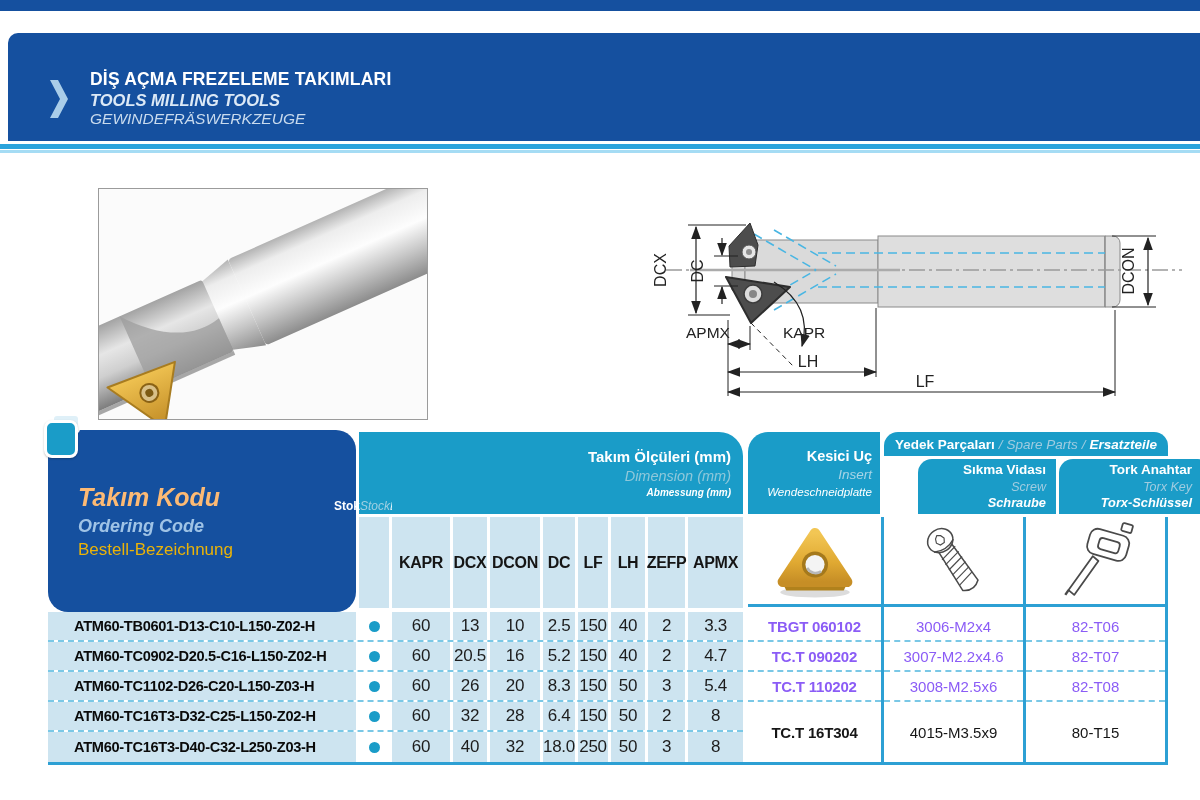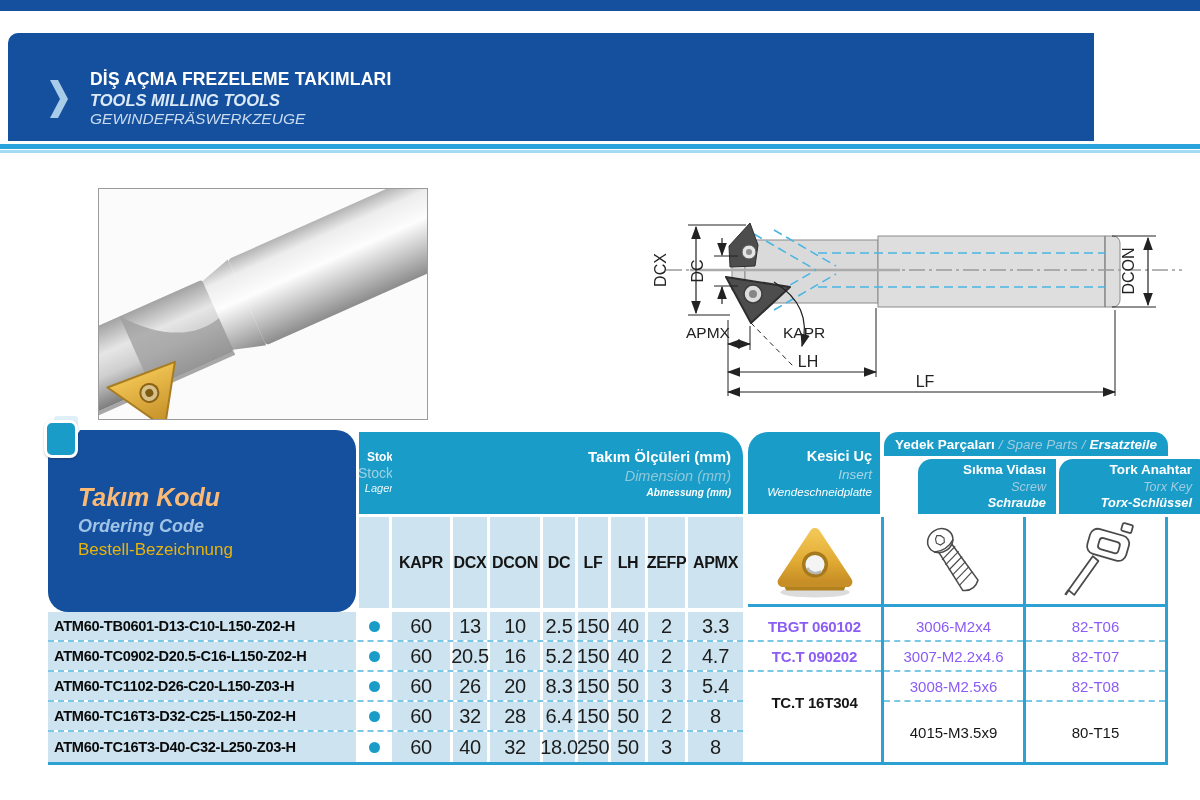--- a/index.html
+++ b/index.html
@@ -1,21 +1,21 @@
 <!DOCTYPE html>
 <html><head>
 <meta charset="utf-8">
 <style>
   html,body{margin:0;padding:0;background:#fff;}
   .page{position:relative;width:1200px;height:800px;background:#fff;overflow:hidden;
         font-family:"Liberation Sans",sans-serif;}
 
   
   .topbar{position:absolute;left:0;top:0;width:1200px;height:11px;background:#15509f;}
-  .band{position:absolute;left:8px;top:33px;width:1086px;height:108px;background:#15509f;
+  .band{position:absolute;left:8px;top:33px;width:1192px;height:108px;background:#15509f;
         border-top-left-radius:10px;}
   .band-inner{position:absolute;left:42px;top:36px;display:flex;align-items:center;gap:22px;}
   .chevron{display:block;}
   .titles{display:flex;flex-direction:column;line-height:1.22;}
   .t1{font-size:17.5px;font-weight:bold;color:#ffffff;letter-spacing:.2px;}
   .t2{font-size:16.5px;font-weight:bold;font-style:italic;color:#dce9f6;}
   .t3{font-size:15.5px;font-style:italic;color:#c9dbee;}
   .stripe1{position:absolute;left:0;top:144px;width:1200px;height:5px;background:#2aa3dc;}
   .stripe2{position:absolute;left:0;top:150px;width:1200px;height:3px;background:#a5dcf4;}
 
@@ -35,24 +35,24 @@
              border:3px solid #fff;border-radius:8px;z-index:7;box-shadow:0 1px 2px rgba(0,0,0,.25);}
 
   .code-block{position:absolute;left:0;top:0;width:308px;height:182px;background:#15509f;
               border-radius:20px;display:flex;flex-direction:column;justify-content:center;
               padding-left:30px;box-sizing:border-box;line-height:1.35;}
   .cb1{font-size:25px;font-weight:bold;color:#fdba74;font-style:italic;}
   .cb2{font-size:18px;font-weight:bold;font-style:italic;color:#9fc3e6;}
   .cb3{font-size:17px;color:#eab308;}
 
   .stok-head{position:absolute;left:311px;top:2px;width:36px;height:82px;
-             display:flex;flex-direction:column;justify-content:center;align-items:flex-end;
+             display:flex;flex-direction:row;justify-content:center;align-items:flex-end;
              padding-right:2px;box-sizing:border-box;line-height:1.25;}
   .sh1{font-size:12px;font-weight:bold;color:#fff;}
-  .sh2{font-size:14px;color:#9fd0e2;}
+  .sh2{font-size:12px;font-style:italic;color:#9fd0e2;}
   .sh3{font-size:11px;font-style:italic;color:#eaf6fb;}
   .stok-sub{position:absolute;left:311px;top:87px;width:30px;height:91px;}
 
   .dim-band{position:absolute;left:344px;top:2px;width:351px;height:82px;border-top-right-radius:24px;
             display:flex;flex-direction:column;justify-content:center;align-items:flex-end;
             padding-right:12px;box-sizing:border-box;line-height:1.3;}
   .db1{font-size:15px;font-weight:bold;color:#fff;margin-left:24px;}
   .db2{font-size:14.5px;font-style:italic;color:#8fc8da;}
   .db3{font-size:10px;font-style:italic;font-weight:bold;color:#fff;}
 
@@ -60,26 +60,26 @@
   .col-heads .hc{display:flex;align-items:center;justify-content:center;
                  font-size:16px;font-weight:600;color:#151515;letter-spacing:-.3px;}
 
   
   .w0{width:308px;} .w1{width:30px;} .w2{width:58px;} .w3{width:34px;} .w4{width:50px;}
   .w5{width:32px;} .w6{width:30px;} .w7{width:34px;} .w8{width:37px;} .w9{width:55px;}
 
   .rows-left{position:absolute;left:0;top:182px;width:695px;}
   .drow{display:flex;gap:3px;height:30px;box-sizing:border-box;}
   .drow.sep{border-bottom:2px dashed #7ac8e6;}
-  .drow .code{background:#cde4f0;display:flex;align-items:center;padding-left:6px;
+  .drow .code{background:#cde4f0;display:flex;align-items:center;padding-left:26px;
               box-sizing:border-box;font-size:14.6px;font-weight:bold;color:#0a0a0a;letter-spacing:-.3px;}
   .drow .stok{display:flex;align-items:center;justify-content:center;background:#fff;}
   .dot{width:11px;height:11px;border-radius:50%;background:#1a9cc8;}
   .drow .val{background:#cde4f0;display:flex;align-items:center;justify-content:center;
-             font-size:20px;color:#1d1d1d;letter-spacing:-.3px;}
+             font-size:17px;color:#1d1d1d;letter-spacing:-.3px;}
 
   
   .ins-head{position:absolute;left:700px;top:2px;width:132px;height:82px;border-top-left-radius:20px;
             display:flex;flex-direction:column;justify-content:center;align-items:flex-end;
             padding-right:8px;box-sizing:border-box;line-height:1.3;}
   .ih1{font-size:14.5px;font-weight:bold;color:#fff;}
   .ih2{font-size:13.5px;font-style:italic;color:#a8d4e6;}
   .ih3{font-size:11.6px;font-style:italic;color:#fff;}
 
   .yedek-band{position:absolute;left:836px;top:2px;width:284px;height:24px;
@@ -427,20 +427,21 @@
         <div class="val w6">250</div>
         <div class="val w7">50</div>
         <div class="val w8">3</div>
         <div class="val w9">8</div>
       </div>
     </div>
 
     <div class="spare-col" style="left:700px;width:133px;">
       <div class="scell sep bold">TBGT 060102</div>
       <div class="scell sep bold">TC.T 090202</div>
+      <div class="scell sep bold">TC.T 110202</div>
       <div class="merged bold">TC.T 16T304</div>
     </div>
     <div class="spare-col" style="left:836px;width:139px;">
       <div class="scell sep">3006-M2x4</div>
       <div class="scell sep">3007-M2.2x4.6</div>
       <div class="scell sep">3008-M2.5x6</div>
       <div class="merged">4015-M3.5x9</div>
     </div>
     <div class="spare-col" style="left:978px;width:139px;">
       <div class="scell sep">82-T06</div>

